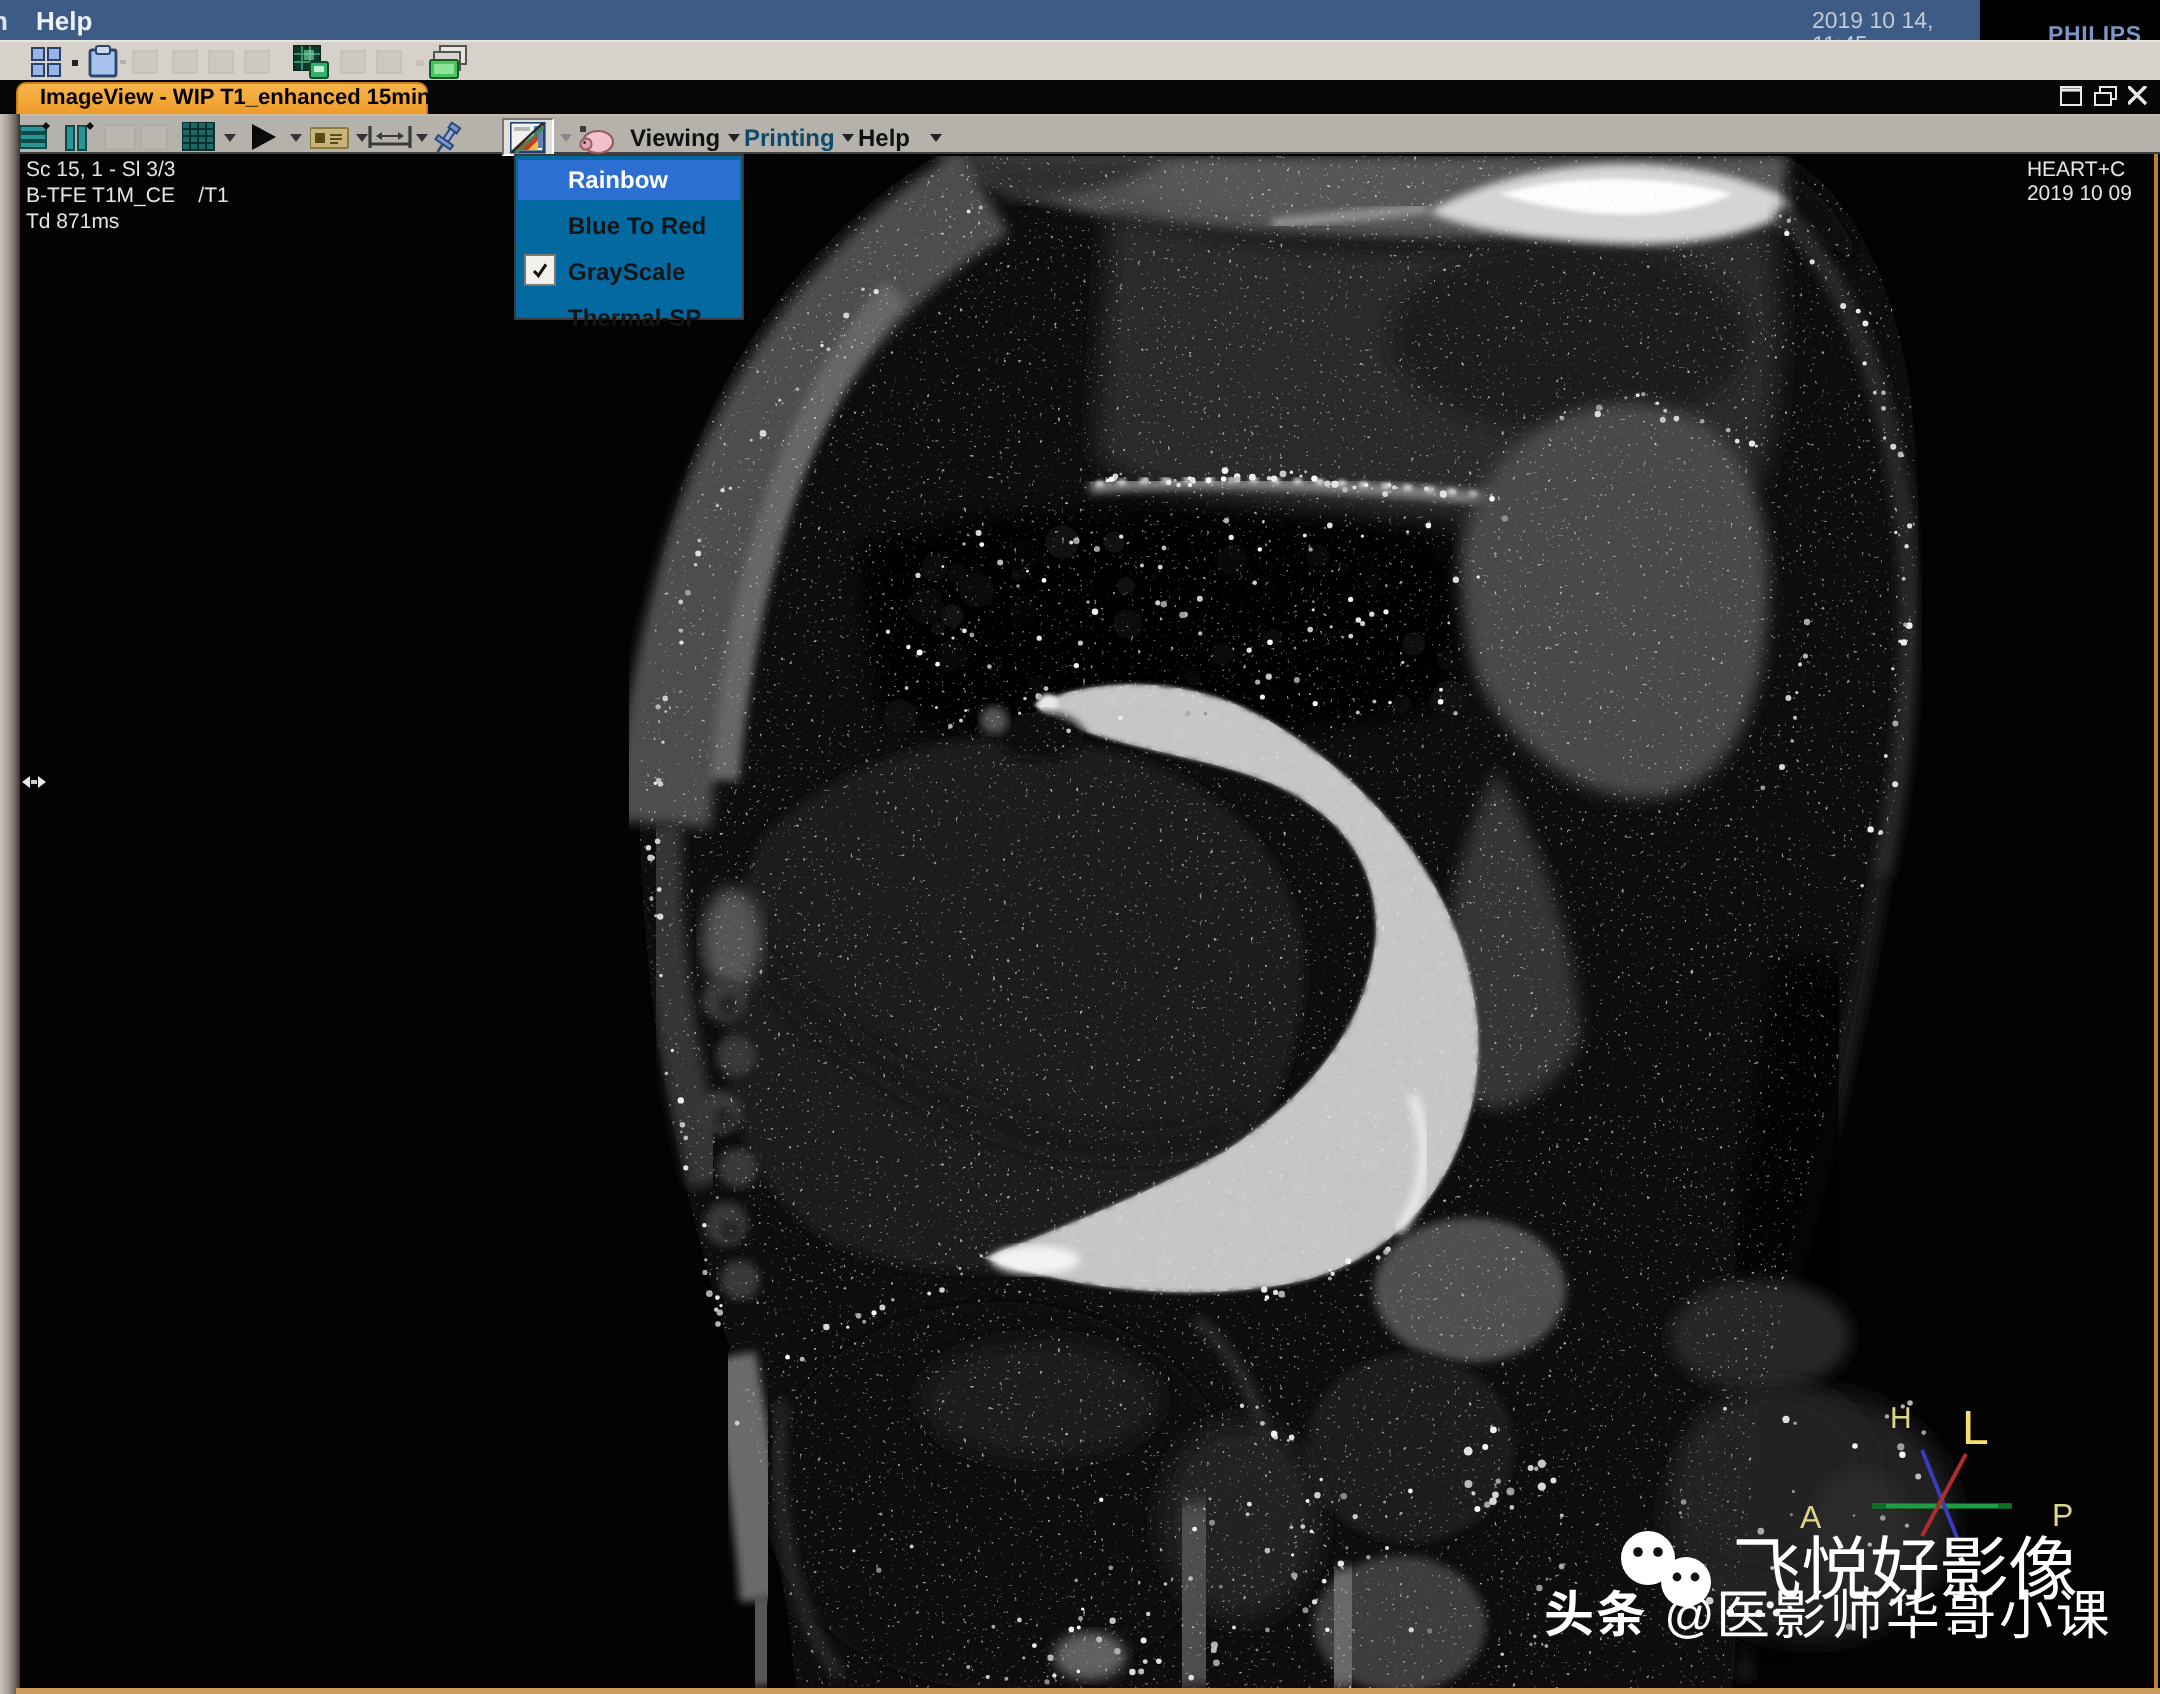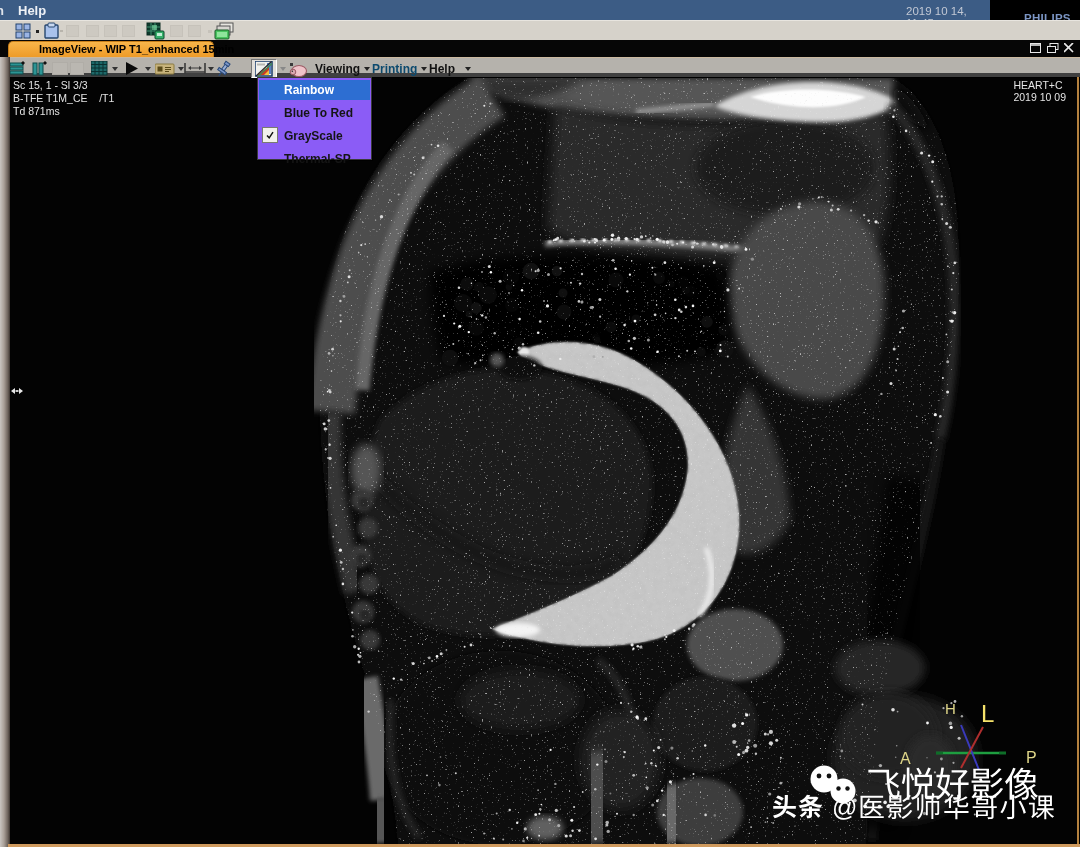--- a/index.html
+++ b/index.html
@@ -3,28 +3,28 @@
 *{margin:0;padding:0;box-sizing:border-box}
 html,body{width:1080px;height:847px;background:#000;overflow:hidden;
  font-family:"Liberation Sans",sans-serif}
 #screen{position:relative;width:1080px;height:847px}
 .abs{position:absolute}
 #menubar{left:0;top:0;width:990px;height:20px;background:#3c5c85}
 #toolbar1{left:0;top:20px;width:1080px;height:20px;background:#d6d2ca;border-top:1px solid #e8e5df}
 #tabrow{left:0;top:40px;width:1080px;height:17px;background:#060606}
 #tab{left:8px;top:41px;width:206px;height:16px;background:linear-gradient(#f8b54a,#ee9b28);
  border:1px solid #c87f1a;border-bottom:none;border-radius:5px 5px 0 0;color:#000;
- font-size:11px;font-weight:bold;line-height:15px;padding-left:30px;letter-spacing:0px;white-space:nowrap}
-#toolbar2{left:0;top:57px;width:1080px;height:20px;background:#b5b2ac;border-top:1px solid #cbb9a0;border-bottom:4px solid #404040}
+ font-size:11px;font-weight:bold;line-height:15px;padding-left:11px;letter-spacing:0px;white-space:nowrap}
+#toolbar2{left:0;top:57px;width:1080px;height:20px;background:#b5b2ac;border-top:1px solid #cbb9a0;border-bottom:1px solid #404040}
 #imgarea{left:10px;top:78px;width:1067px;height:766px;background:#030303}
 #leftstrip{left:0;top:57px;width:10px;height:790px;background:linear-gradient(90deg,#c9c5c1 0%,#a99f97 40%,#6b615a 80%,#3a332e 100%)}
 #rborder{left:1077px;top:77px;width:2px;height:770px;background:#b5823f}
 #bborder{left:8px;top:844px;width:1072px;height:3px;background:#cf9a5e}
 .ov{color:#e4e4e4;font-size:10.5px;line-height:13px}
-.menu{left:257px;top:77px;width:115px;height:83px;background:#8b5cf6;border:1px solid #3a3a3a;box-shadow:1px 1px 0 #000}
+.menu{left:257px;top:77px;width:115px;height:83px;background:#0369a1;border:1px solid #3a3a3a;box-shadow:1px 1px 0 #000}
 .mi{position:absolute;left:26px;font-size:12px;font-weight:bold;color:#151515}
 #mihl{position:absolute;left:1px;top:2px;width:111px;height:20px;background:#2d6ed2}
 </style></head><body>
 <div id="screen">
  <div id="menubar" class="abs">
   <span style="position:absolute;left:-4px;top:3px;color:#dfe3ea;font-size:13px;font-weight:bold">n</span>
   <span style="position:absolute;left:18px;top:3px;color:#eef1f6;font-size:13px;font-weight:bold">Help</span>
   <span style="position:absolute;left:906px;top:4.5px;color:#c2c8d4;font-size:11.5px">2019 10 14, 11:45</span>
   <span style="position:absolute;left:1024px;top:12px;color:#7b95c4;font-size:11.5px;font-weight:bold;letter-spacing:0.3px">PHILIPS</span>
  </div>

